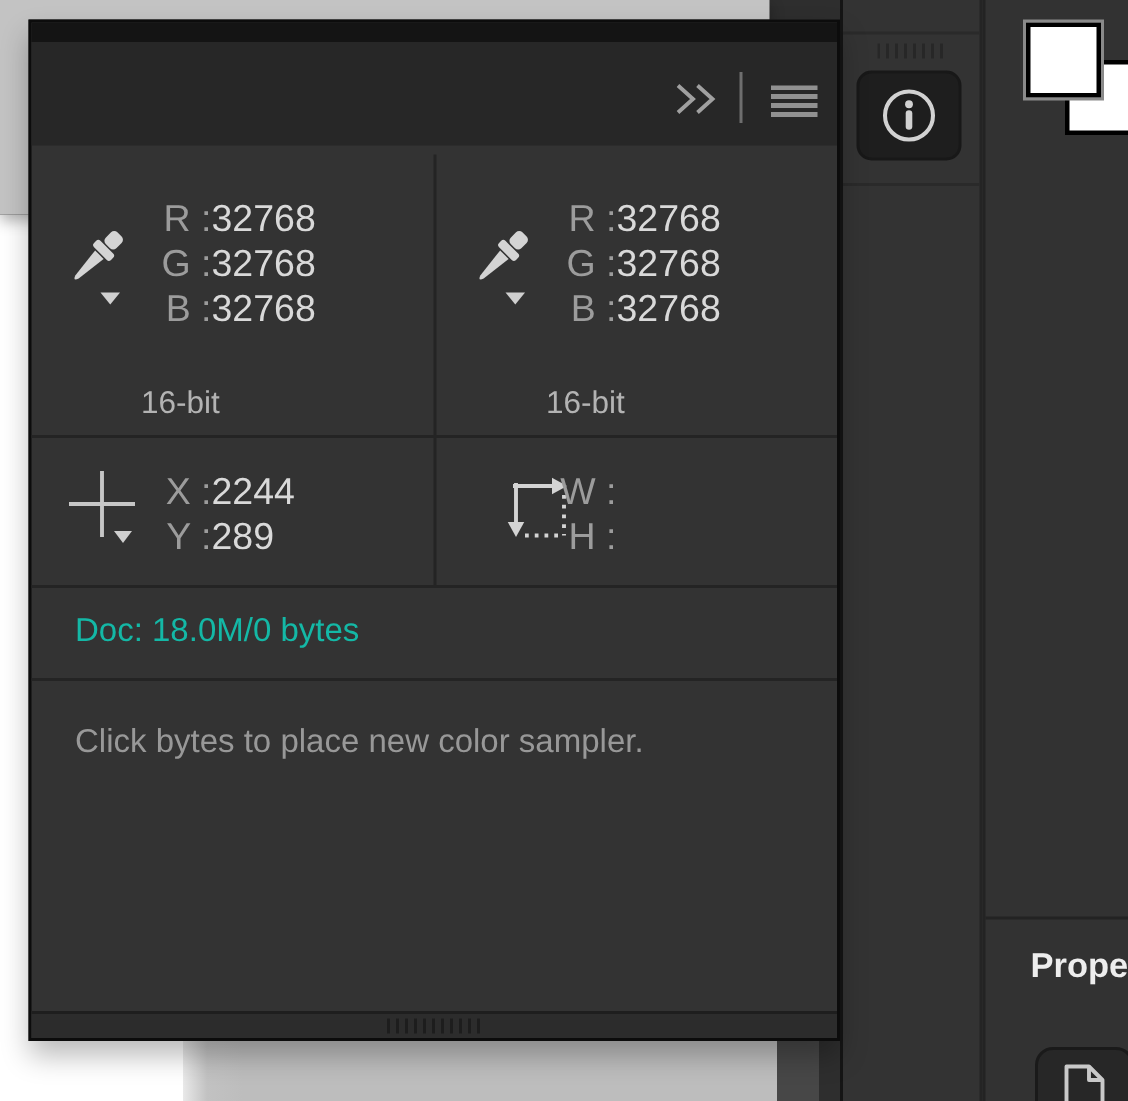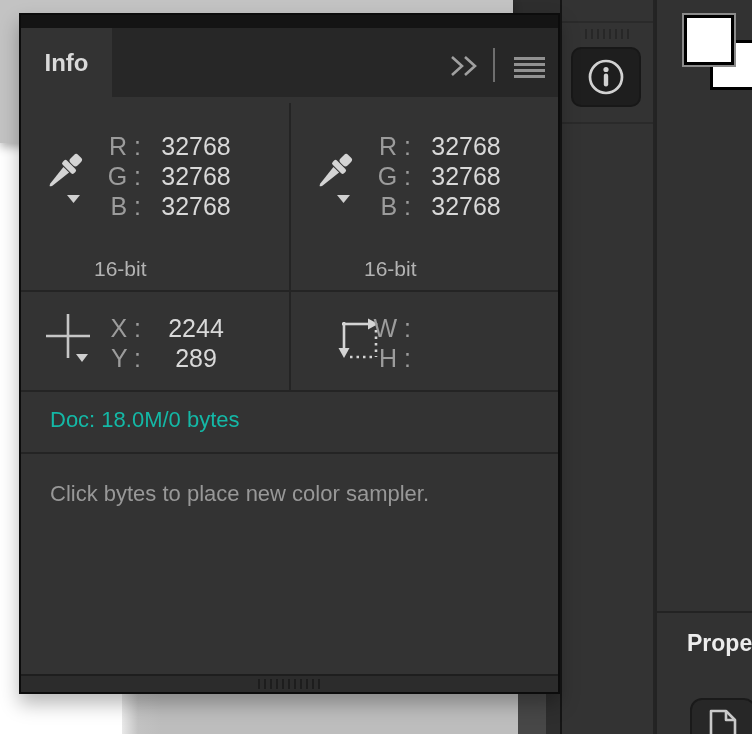--- a/index.html
+++ b/index.html
@@ -49,21 +49,21 @@
   .tb-divider{left:472px;top:20px;width:2px;height:34px;background:#6e6e6e;}
   .tb-menu{left:493px;top:29px;width:31px;height:21px;cursor:pointer;
     background:repeating-linear-gradient(180deg,#919191 0 3px,transparent 3px 6px);}
 
   .h-div{left:0;width:537px;height:2px;background:#242424;}
   .v-div{left:268px;width:2px;background:#242424;}
 
   .readout{width:166px;}
   .ro-row{display:flex;height:30px;align-items:center;}
   .ro-label{width:56px;text-align:right;font-size:25px;color:#9c9c9c;white-space:pre;}
-  .ro-value{flex:1;text-align:center;font-size:25px;color:#d9d9d9;}
+  .ro-value{flex:1;text-align:left;font-size:25px;color:#d9d9d9;}
   .depth{font-size:21px;color:#b3b3b3;margin-left:17px;}
   .doc-text{left:29px;top:390px;height:30px;line-height:30px;font-size:22px;color:#14b8a6;}
   .hint-text{left:29px;top:464px;height:30px;line-height:30px;font-size:22px;color:#989898;}
 
   .p-bottombar{left:0;top:659px;width:537px;height:18px;background:#2c2c2c;border-top:2px solid #1e1e1e;box-sizing:border-box;}
   .p-bottom-grip{left:237px;top:3px;width:62px;height:10px;cursor:row-resize;}
 
   svg{display:block;}
 </style>
 </head>
@@ -100,23 +100,20 @@
       <path d="M5 3 h15 l9 9 v27 h-24 z" fill="none" stroke="#c9c9c9" stroke-width="2.6" stroke-linejoin="round"></path>
       <path d="M20 3 v9 h9" fill="none" stroke="#c9c9c9" stroke-width="2.6" stroke-linejoin="round"></path>
     </svg>
   </span>
 </div>
 
 <div class="abs info-panel">
   <div class="abs p-topstrip"></div>
 
   <div class="abs p-tabbar">
-    <div class="abs p-tab">
-      <span>Info</span>
-    </div>
     <div class="abs tb-chevrons">
       <svg width="30" height="24" viewBox="0 0 30 24">
         <polyline points="3,3 13,12 3,21" fill="none" stroke="#a0a0a0" stroke-width="2.6"></polyline>
         <polyline points="16,3 26,12 16,21" fill="none" stroke="#a0a0a0" stroke-width="2.6"></polyline>
       </svg>
     </div>
     <div class="abs tb-divider"></div>
     <div class="abs tb-menu"></div>
   </div>
 

